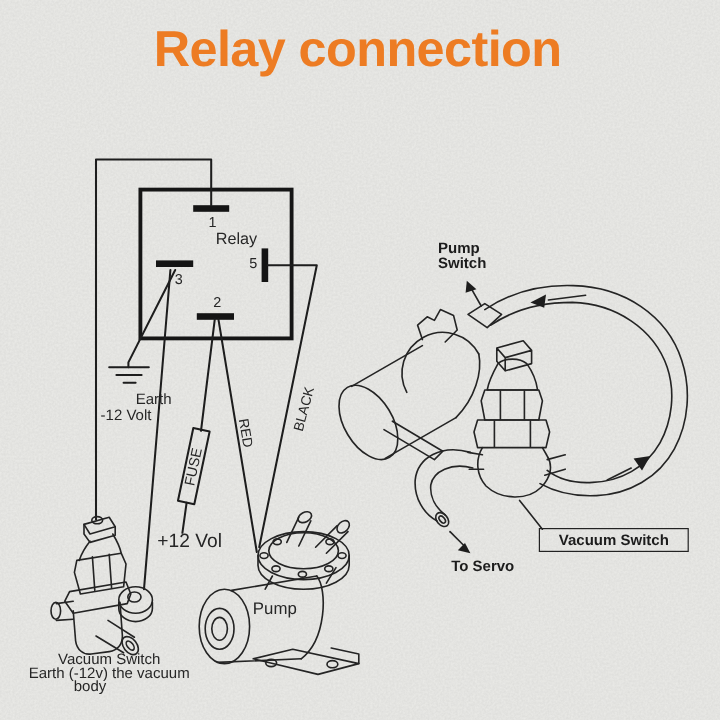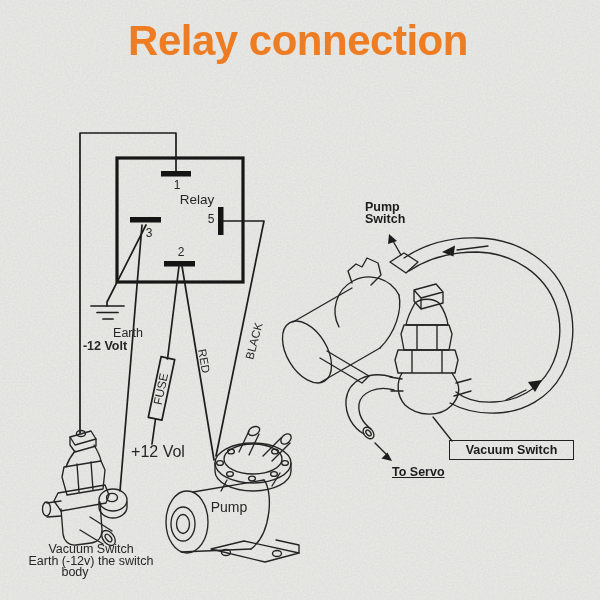--- a/index.html
+++ b/index.html
@@ -152,36 +152,36 @@
   </g>
 </svg>
 
 <div class="lbl" style="left:181px;top:199px;font-size:13.5px;padding-left:32px;">Relay</div>
 <div class="lbl" style="left:177px;top:185px;font-size:12px;">1</div>
 <div class="lbl" style="left:149px;top:233px;font-size:12px;">3</div>
 <div class="lbl" style="left:211px;top:219px;font-size:12px;">5</div>
 <div class="lbl" style="left:181px;top:252px;font-size:12px;">2</div>
 
 <div class="lbl" style="left:105px;top:333px;font-size:12.5px;margin-left:23px;">Earth</div>
-<div class="lbl" style="left:105px;top:346px;font-size:12.5px;font-weight:bold;">-12 Volt</div>
+<div class="lbl" style="left:105px;top:346px;font-size:12.5px;">-12 Volt</div>
 
 <div class="lbl" style="left:161px;top:389px;font-size:12px;transform:translate(-50%,-50%) rotate(-78deg);">FUSE</div>
 <div class="lbl" style="left:158px;top:452px;font-size:16px;">+12 Vol</div>
 
 <div class="lbl" style="left:204px;top:361px;font-size:11.5px;transform:translate(-50%,-50%) rotate(80deg);">RED</div>
 <div class="lbl" style="left:254px;top:341px;font-size:11.5px;transform:translate(-50%,-50%) rotate(-75deg);">BLACK</div>
 
 <div class="lbl" style="left:229px;top:507px;font-size:14px;">Pump</div>
 
 <div class="lbl" style="left:91px;top:549px;font-size:12.5px;">Vacuum Switch</div>
-<div class="lbl" style="left:91px;top:561px;font-size:12.5px;">Earth (-12v) the switch</div>
+<div class="lbl" style="left:91px;top:561px;font-size:12.5px;">Earth (-12v) the vacuum</div>
 <div class="lbl" style="left:75px;top:572px;font-size:12.5px;">body</div>
 
 <div class="block" style="left:365px;top:202px;">
   <div>Pump</div>
   <div>Switch</div>
 </div>
 
-<div class="block" style="left:392px;top:467px;text-decoration:underline;">To Servo</div>
+<div class="block" style="left:376px;top:467px;">To Servo</div>
 
 <div class="vsbox">
   <span>Vacuum Switch</span>
 </div>
 
 </body></html>

